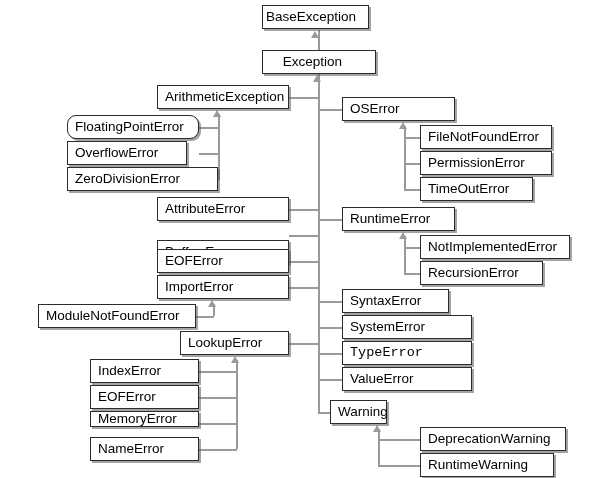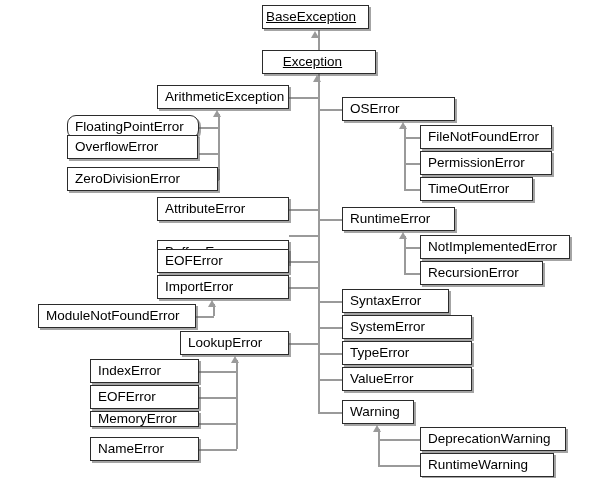--- a/index.html
+++ b/index.html
@@ -33,21 +33,20 @@
     font-size: 13.5px;
     color: #000000;
     line-height: 1;
     white-space: nowrap;
   }
   .node.center > span {
     width: 100%;
     text-align: center;
     padding-left: 3px;
     padding-right: 16px;
-    text-decoration: underline;
   }
   .edge {
     position: absolute;
     background: #9a9a9a;
     z-index: 1;
   }
   .edge.h { height: 1.5px; }
   .edge.v { width: 1.5px; }
   .arrow {
     position: absolute;
@@ -116,21 +115,21 @@
       </div>
       <div class="node center" style="left: 262px; top: 50px; width: 114px; height: 24px;">
         <span>Exception</span>
       </div>
       <div class="node" style="left: 157px; top: 85px; width: 132px; height: 24px;">
         <span>ArithmeticException</span>
       </div>
       <div class="node" style="left: 67px; top: 115px; width: 132px; height: 24px; border-radius: 9px;">
         <span>FloatingPointError</span>
       </div>
-      <div class="node" style="left: 67px; top: 135px; width: 131px; height: 24px;">
+      <div class="node" style="left: 67px; top: 141px; width: 120px; height: 24px;">
         <span>OverflowError</span>
       </div>
       <div class="node" style="left: 67px; top: 167px; width: 151px; height: 24px;">
         <span>ZeroDivisionError</span>
       </div>
       <div class="node" style="left: 157px; top: 197px; width: 132px; height: 24px; align-items: center;">
         <span>AttributeError</span>
       </div>
       <div class="node" style="left: 157px; top: 240px; width: 132px; height: 24px; align-items: center;">
         <span>BufferrError</span>
@@ -179,27 +178,27 @@
       </div>
       <div class="node" style="left: 420px; top: 261px; width: 123px; height: 24px;">
         <span>RecursionError</span>
       </div>
       <div class="node" style="left: 342px; top: 289px; width: 107px; height: 24px;">
         <span>SyntaxError</span>
       </div>
       <div class="node" style="left: 342px; top: 315px; width: 130px; height: 24px;">
         <span>SystemError</span>
       </div>
-      <div class="node" style="left: 342px; top: 341px; width: 130px; height: 24px;">
+      <div class="node" style="left: 342px; top: 341px; width: 130px; height: 24px; font-family: Liberation Mono, monospace;">
         <span>TypeError</span>
       </div>
       <div class="node" style="left: 342px; top: 367px; width: 130px; height: 24px;">
         <span>ValueError</span>
       </div>
-      <div class="node" style="left: 342px; top: 400px; width: 72px; height: 24px;">
+      <div class="node" style="left: 330px; top: 400px; width: 57px; height: 24px;">
         <span>Warning</span>
       </div>
       <div class="node" style="left: 420px; top: 427px; width: 146px; height: 24px;">
         <span>DeprecationWarning</span>
       </div>
       <div class="node" style="left: 420px; top: 453px; width: 134px; height: 24px;">
         <span>RuntimeWarning</span>
       </div>
     </div>
 </div>

